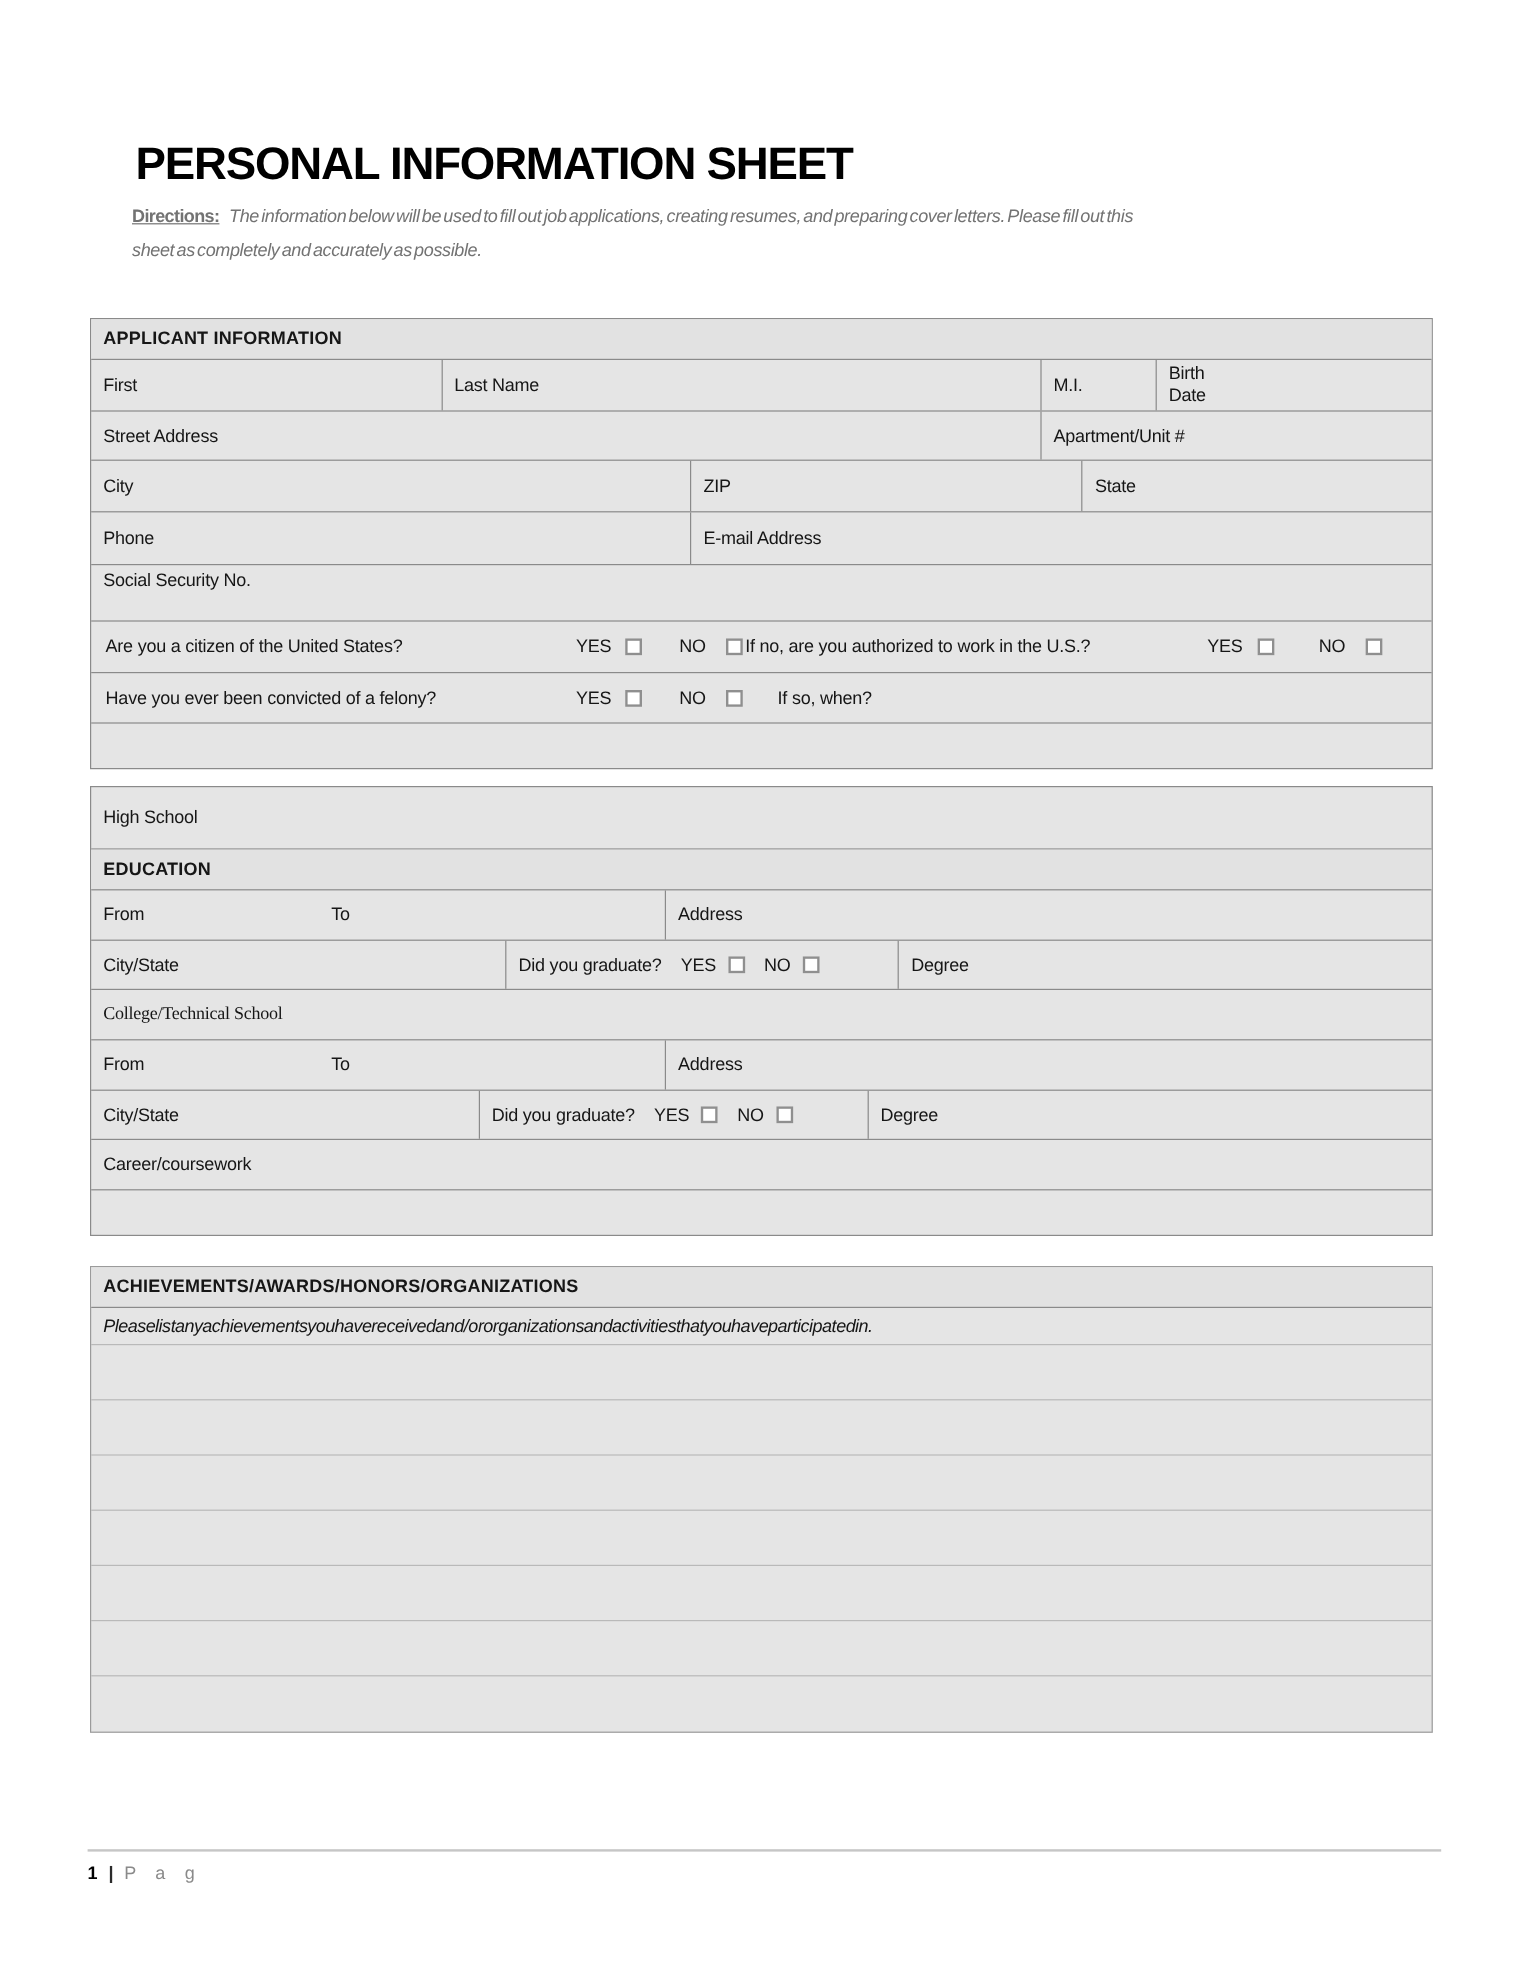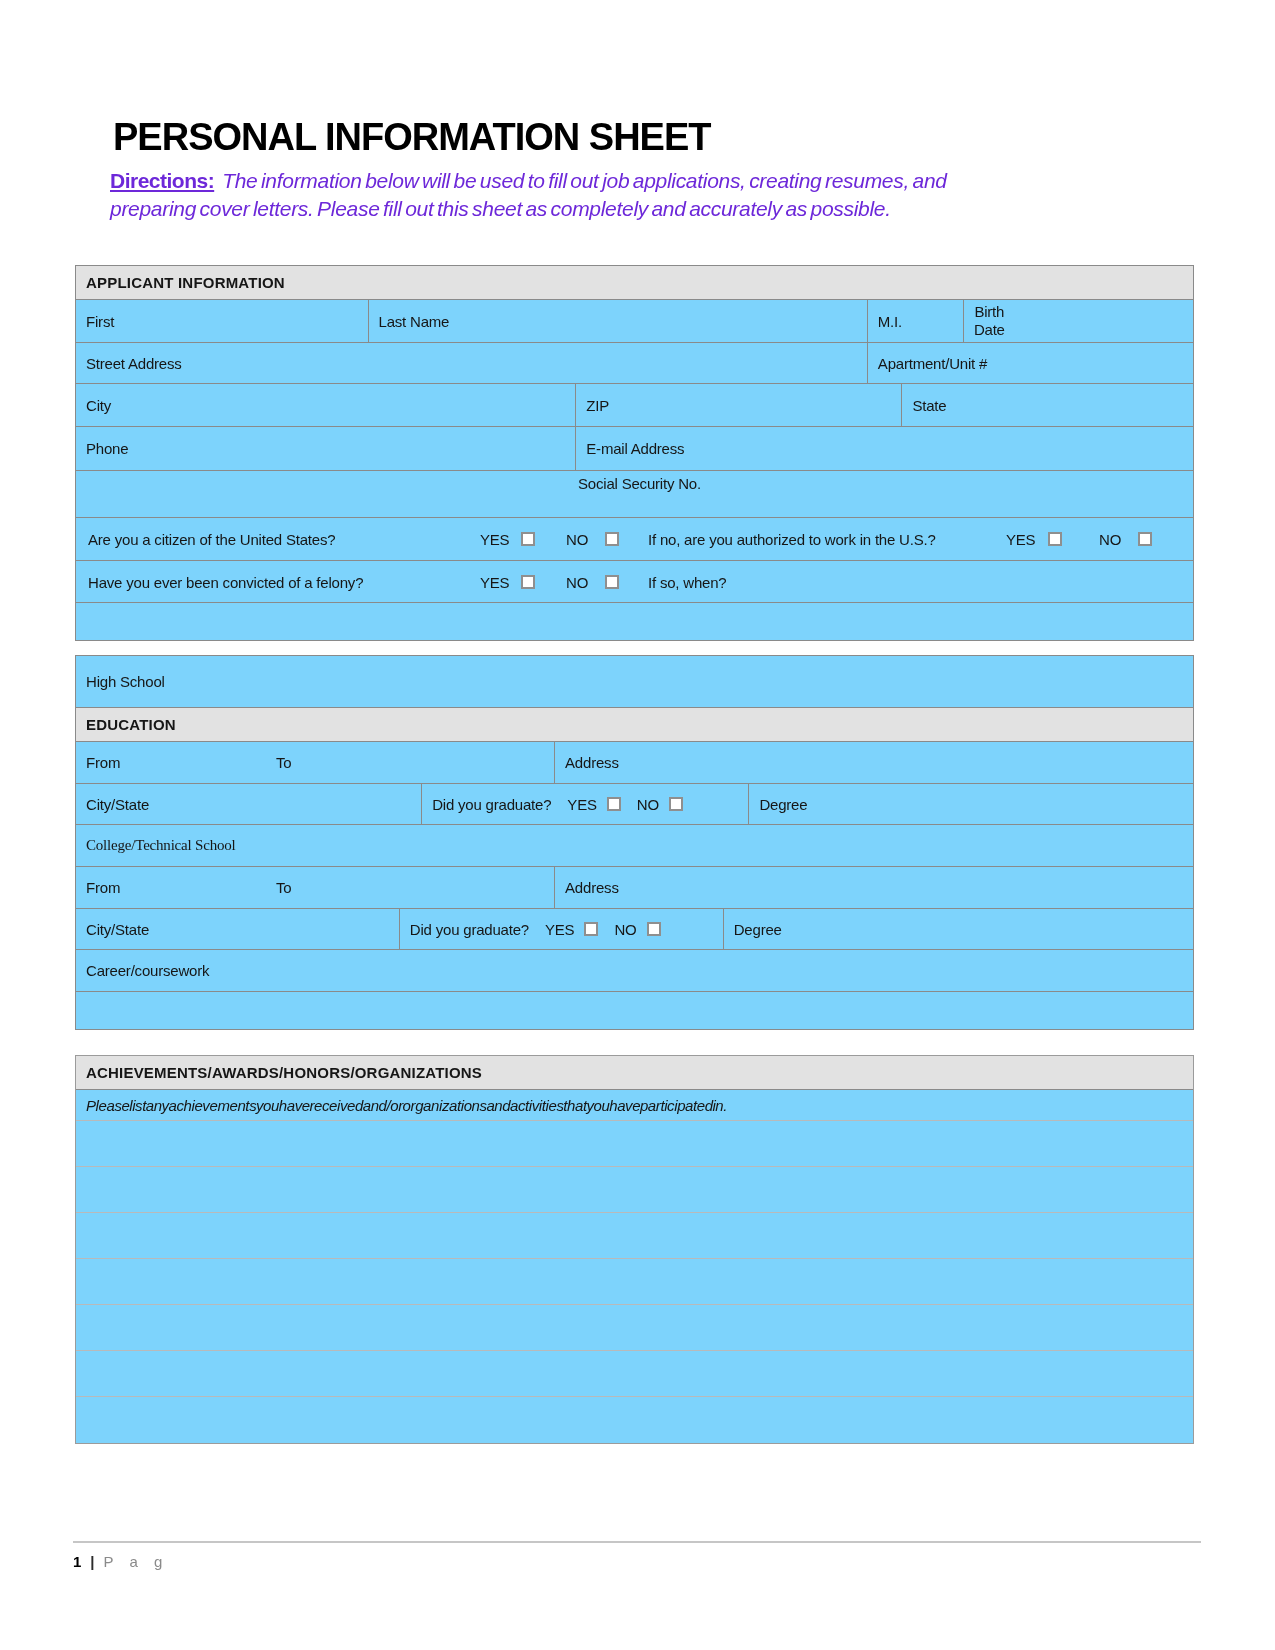--- a/index.html
+++ b/index.html
@@ -20,32 +20,31 @@
     color:var(--ink);
     overflow:hidden;
   }
   .title{
     position:absolute;left:113px;top:116px;
     font-size:38px;font-weight:bold;letter-spacing:-1px;
     color:#000;
   }
   .directions{
     position:absolute;left:110px;top:167px;width:860px;
-    font-size:21px;font-style:italic;line-height:28px;
-    letter-spacing:-0.3px;word-spacing:-2px;color:#6d28d9;
+    font-size:15px;font-style:italic;line-height:28px;
+    letter-spacing:-0.3px;word-spacing:-2px;color:#737373;
   }
   .directions .dlabel{
     font-style:normal;font-weight:bold;text-decoration:underline;
     margin-right:8px;letter-spacing:-0.5px;
   }
   .tbl{
     position:absolute;left:75px;width:1119px;
     border:1px solid var(--border);
-    background:#7dd3fc;
-    text-align:center;
+    background:#e5e5e5;
   }
   .trow{
     display:flex;align-items:stretch;
     border-bottom:1px solid var(--border);
     position:relative;
   }
   .trow:last-child{border-bottom:none;}
   .thead{
     background:var(--head-bg);
     font-weight:bold;font-size:15px;letter-spacing:0.2px;
@@ -160,21 +159,21 @@
     <div class="trow ssn-row" style="height:47px;">
       <span class="lbl" style="font-size:15px;">Social Security No.</span>
     </div>
 
     <div class="trow" style="height:43px;">
       <span class="q-label">Are you a citizen of the United States?</span>
       <span class="abs lbl" style="left:404px;font-size:15px;">YES</span>
       <span class="abs checkbox" style="left:445px;"></span>
       <span class="abs lbl" style="left:490px;font-size:15px;">NO</span>
       <span class="abs checkbox" style="left:529px;"></span>
-      <span class="abs lbl" style="left:572px;font-size:15px;">If no, are you authorized to work in the U.S.?</span>
+      <span class="abs lbl" style="left:545px;font-size:15px;">If no, are you authorized to work in the U.S.?</span>
       <span class="abs lbl" style="left:930px;font-size:15px;">YES</span>
       <span class="abs checkbox" style="left:972px;"></span>
       <span class="abs lbl" style="left:1023px;font-size:15px;">NO</span>
       <span class="abs checkbox" style="left:1062px;"></span>
     </div>
 
     <div class="trow" style="height:42px;">
       <span class="q-label">Have you ever been convicted of a felony?</span>
       <span class="abs lbl" style="left:404px;font-size:15px;">YES</span>
       <span class="abs checkbox" style="left:445px;"></span>

